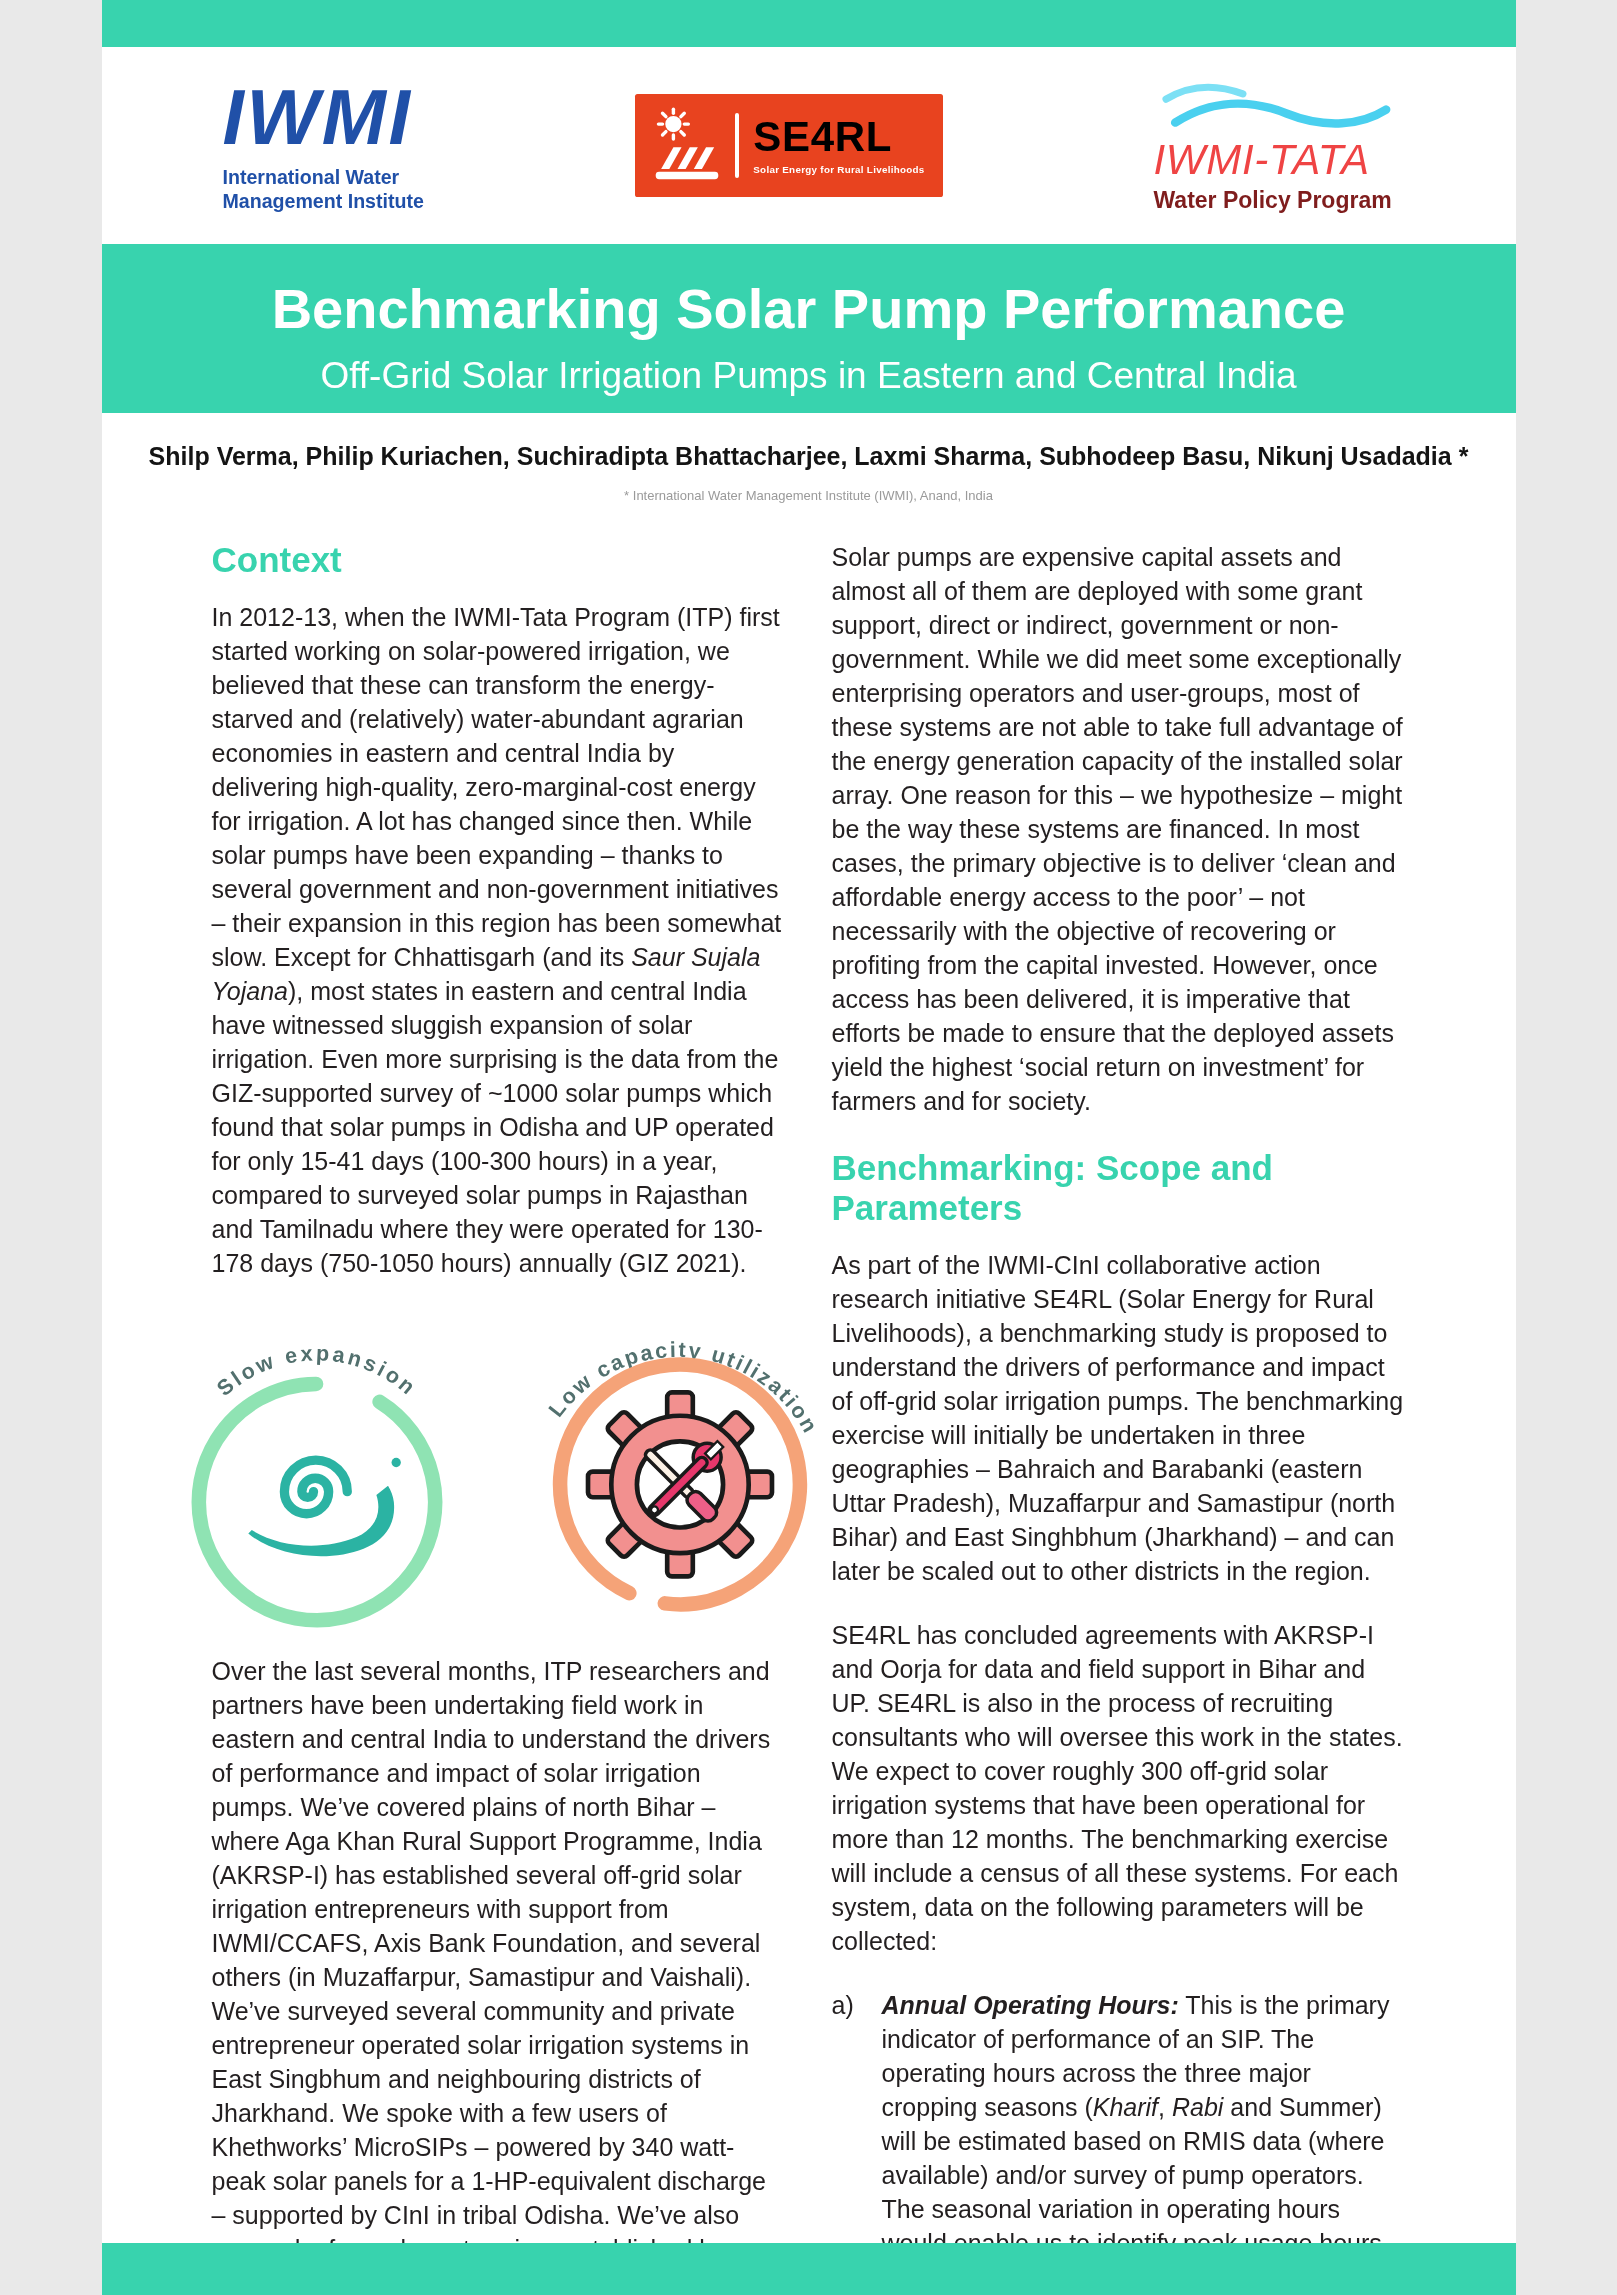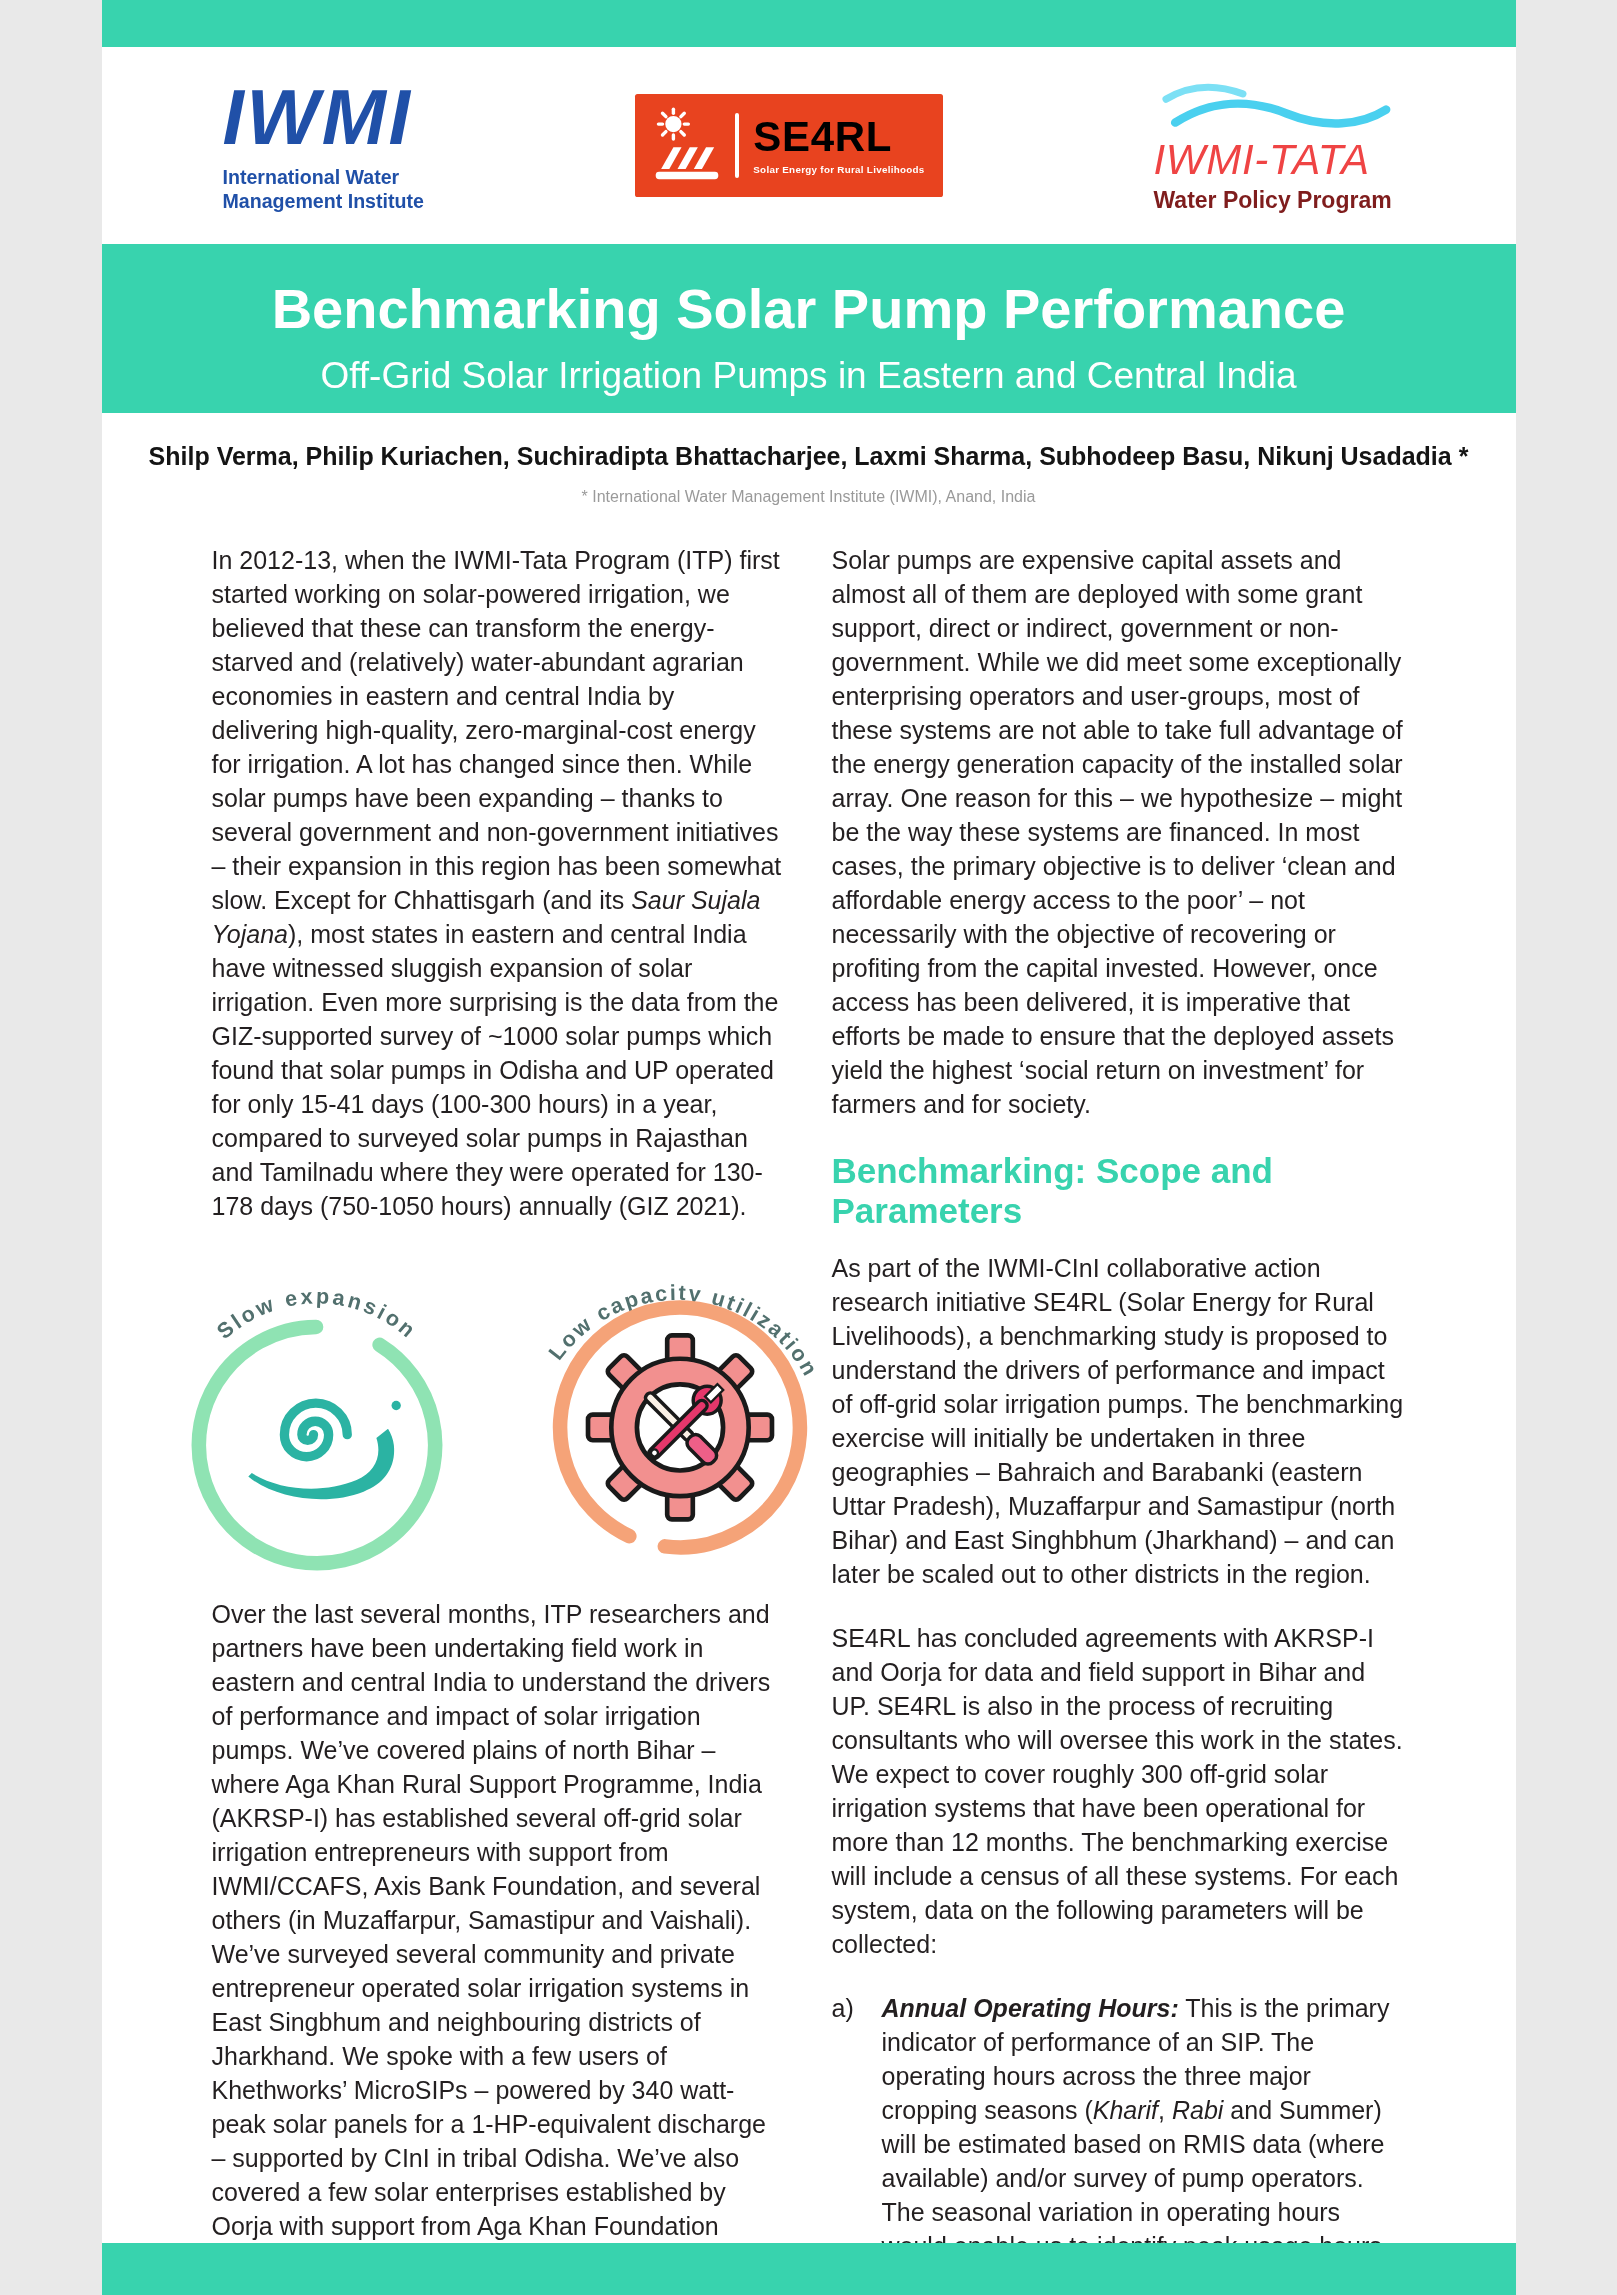--- a/index.html
+++ b/index.html
@@ -30,21 +30,21 @@
   .tata-tagline{ font-size:23px; font-weight:bold; color:#7f1d1d; margin-top:6.5px; }
 
   
   .banner{ background:#38d3ae; text-align:center; padding:34px 26px 16px; }
   .banner-title{ color:#ffffff; font-size:56px; font-weight:bold; line-height:1.1; }
   .banner-subtitle{ color:#ffffff; font-size:37px; font-weight:normal; margin-top:15.7px; }
 
   
   .byline{ text-align:center; margin-top:29px; }
   .authors{ font-size:25px; font-weight:bold; color:#141414; }
-  .affiliation{ font-size:16px; color:#9a9a9a; margin-top:17px; }
+  .affiliation{ font-size:13px; color:#9a9a9a; margin-top:17px; }
 
   
   .content{ display:flex; gap:47px; padding:37px 111px 0 110px; }
   .col{ flex:1 1 0; min-width:0; }
   h2.section{ color:#38d3ae; font-size:35px; font-weight:bold; margin:0 0 19.6px; }
   .content p{ font-size:25px; line-height:34px; margin:0 0 30px; text-align:left; }
   .i{ font-style:italic; }
   .bi{ font-style:italic; font-weight:bold; }
 
   .badges{ display:flex; justify-content:center; align-items:flex-start; gap:59px; margin:3.9px 0 18px; }
@@ -116,20 +116,21 @@
   </section>
 
   <section class="byline">
     <div class="authors">Shilp Verma, Philip Kuriachen, Suchiradipta Bhattacharjee, Laxmi Sharma, Subhodeep Basu, Nikunj Usadadia *</div>
     <div class="affiliation">* International Water Management Institute (IWMI), Anand, India</div>
   </section>
 
   <section class="content">
 
     <div class="col">
+      <h2 class="section">Context</h2>
       <p><span>In 2012-13, when the IWMI-Tata Program (ITP) first started working on solar-powered irrigation, we believed that these can transform the energy-starved and (relatively) water-abundant agrarian economies in eastern and central India by delivering high-quality, zero-marginal-cost energy for irrigation. A lot has changed since then. While solar pumps have been expanding – thanks to several government and non-government initiatives – their expansion in this region has been somewhat slow. Except for Chhattisgarh (and its </span><span class="i">Saur Sujala Yojana</span><span>), most states in eastern and central India have witnessed sluggish expansion of solar irrigation. Even more surprising is the data from the GIZ-supported survey of ~1000 solar pumps which found that solar pumps in Odisha and UP operated for only 15-41 days (100-300 hours) in a year, compared to surveyed solar pumps in Rajasthan and Tamilnadu where they were operated for 130-178 days (750-1050 hours) annually (GIZ 2021).</span></p>
 
       <div class="badges">
 
         <svg class="badge" viewBox="-260 -300 520 560" aria-hidden="true">
           <defs>
             <path id="arcL" d="M -226 -26 A 230 230 0 0 1 226 -26" fill="none"></path>
           </defs>
           <text font-size="37" font-weight="bold" fill="#52706e" letter-spacing="5">
             <textPath href="#arcL" startOffset="50%" text-anchor="middle">Slow expansion</textPath>

